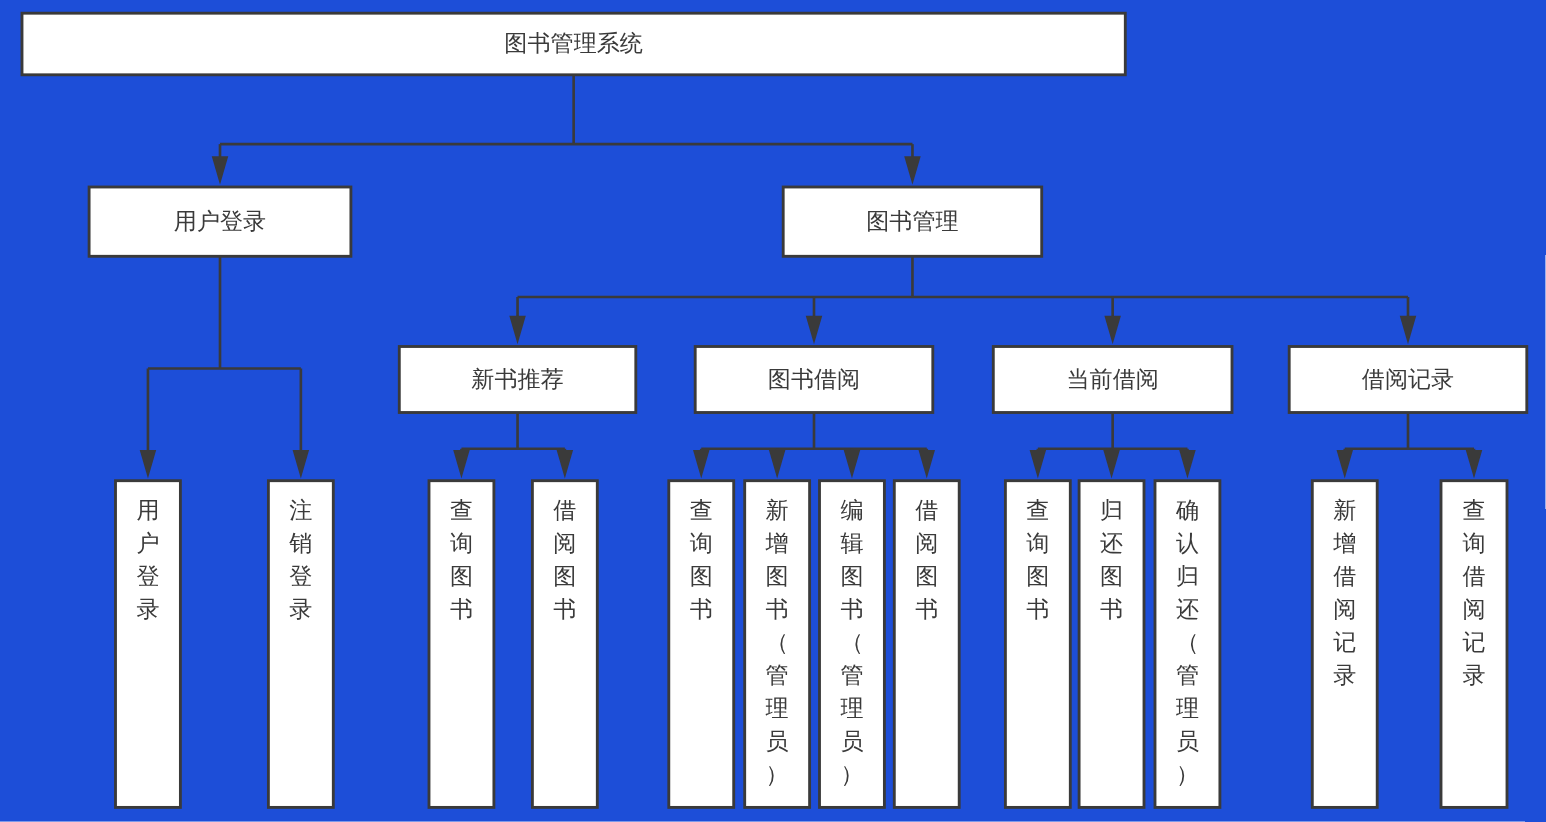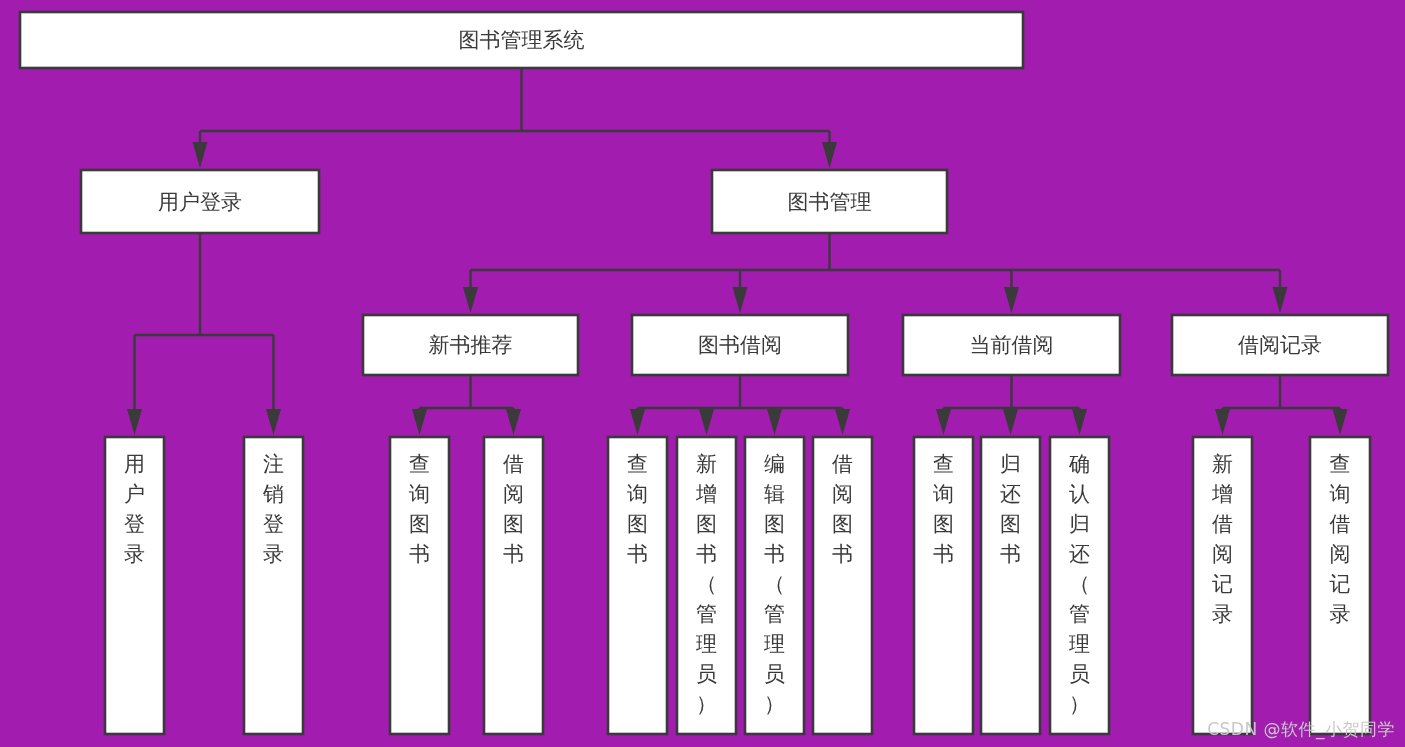--- a/index.html
+++ b/index.html
@@ -10,21 +10,21 @@
   body {
     width: 1405px;
     height: 747px;
     font-family: "DejaVu Sans", "Liberation Sans", sans-serif;
     overflow: hidden;
   }
   #diagram-root {
     position: relative;
     width: 1405px;
     height: 747px;
-    background: #a21caf;
+    background: #1d4ed8;
   }
   svg.diagram-canvas {
     position: absolute;
     top: 0;
     left: 0;
     width: 1405px;
     height: 747px;
   }
   .node-rect {
     fill: #ffffff;
@@ -215,14 +215,13 @@
         <g>
           <rect class="node-rect" x="1193" y="437" width="59" height="297"></rect>
           <text class="node-label-vertical" x="1222.5" y="471"><tspan x="1222.5" dy="0">新</tspan><tspan x="1222.5" dy="30">增</tspan><tspan x="1222.5" dy="30">借</tspan><tspan x="1222.5" dy="30">阅</tspan><tspan x="1222.5" dy="30">记</tspan><tspan x="1222.5" dy="30">录</tspan></text>
         </g>
         <g>
           <rect class="node-rect" x="1310" y="437" width="60" height="297"></rect>
           <text class="node-label-vertical" x="1340" y="471"><tspan x="1340" dy="0">查</tspan><tspan x="1340" dy="30">询</tspan><tspan x="1340" dy="30">借</tspan><tspan x="1340" dy="30">阅</tspan><tspan x="1340" dy="30">记</tspan><tspan x="1340" dy="30">录</tspan></text>
         </g>
       </g>
   </svg>
-  <div class="watermark">CSDN @软件_小贺同学</div>
 </div>
 
 </body></html>

